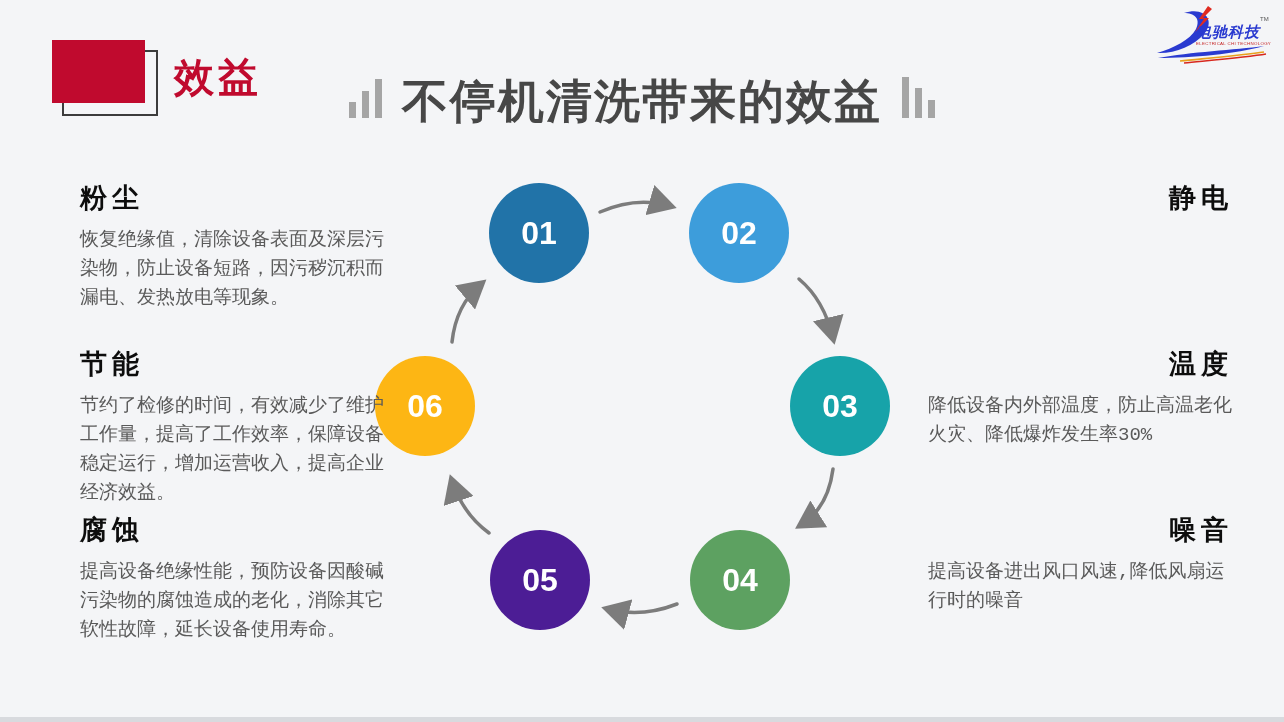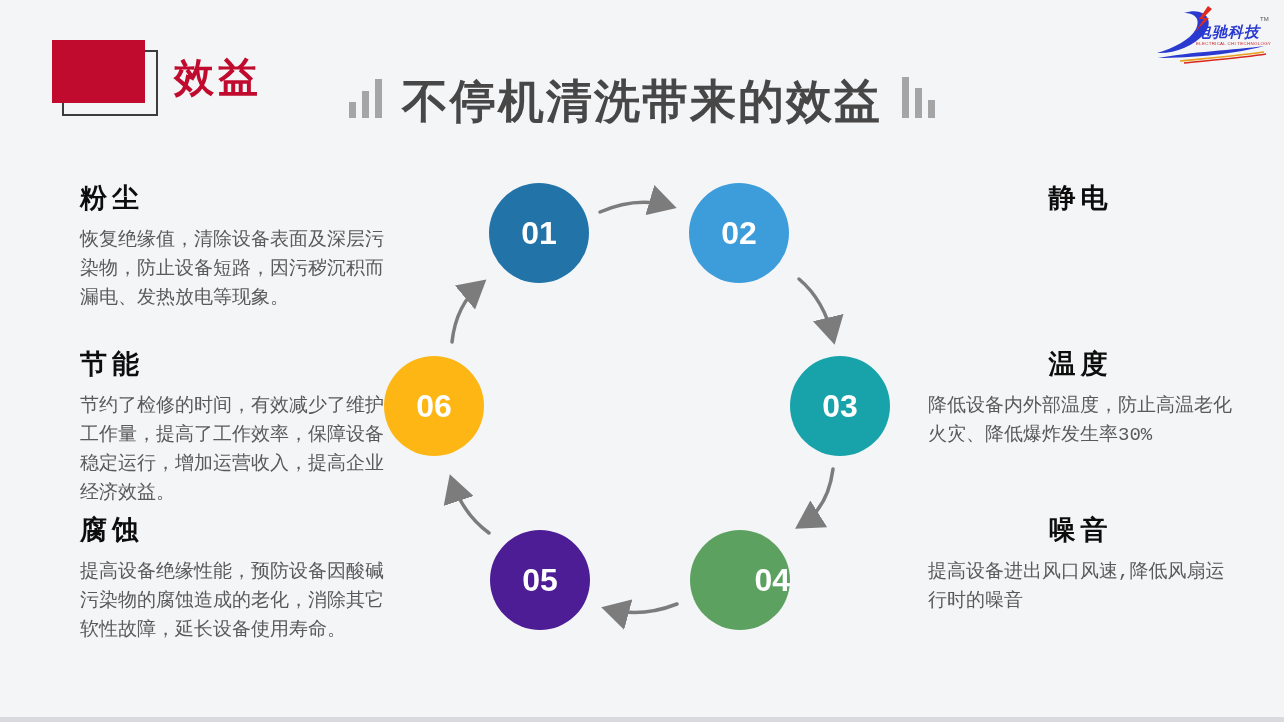--- a/index.html
+++ b/index.html
@@ -29,32 +29,32 @@
   .circle{
     position:absolute;width:100px;height:100px;border-radius:50%;
     display:flex;align-items:center;justify-content:center;
     color:#fff;font-weight:bold;font-size:32px;
   }
   .pos-0{left:489px;top:183px}
   .pos-1{left:689px;top:183px}
   .pos-2{left:790px;top:356px}
   .pos-3{left:690px;top:530px}
   .pos-4{left:490px;top:530px}
-  .pos-5{left:384px;top:356px}
+  .pos-5{left:375px;top:356px}
 
   .arrows{position:absolute;left:0;top:0;width:1284px;height:722px;pointer-events:none;}
 
   
   .benefit{position:absolute;}
   .benefit h3{margin:0 0 10px 0;font-size:27px;font-weight:bold;color:#0d0d0d;letter-spacing:5px;}
   .benefit p{margin:0;font-size:19px;line-height:29px;color:#5a5a5a;font-family:Liberation Mono, monospace;}
   .b-left{left:80px;width:312px;}
   .b-left h3{text-align:left;}
   .b-right{left:928px;width:305px;}
-  .b-right h3{text-align:center;}
+  .b-right h3{text-align:right;}
   .row-0{top:180px}.row-1{top:346px}.row-2{top:512px}
 
   
   .logo{position:absolute;right:12px;top:6px;width:122px;height:58px;}
 </style>
 </head>
 <body>
 
 <div class="slide">
 
@@ -94,21 +94,21 @@
 
   <div class="circle pos-0" style="background-color: rgb(33, 115, 168);">
     <span>01</span>
   </div>
   <div class="circle pos-1" style="background-color: rgb(61, 157, 219);">
     <span>02</span>
   </div>
   <div class="circle pos-2" style="background-color: rgb(23, 163, 169);">
     <span>03</span>
   </div>
-  <div class="circle pos-3" style="background-color: rgb(93, 161, 97); justify-content: flex-end;">
+  <div class="circle pos-3" style="background-color: rgb(93, 161, 97);">
     <span>04</span>
   </div>
   <div class="circle pos-4" style="background-color: #4c1d95;">
     <span>05</span>
   </div>
   <div class="circle pos-5" style="background-color: rgb(253, 182, 20);">
     <span>06</span>
   </div>
 
   <div class="benefit b-left row-0">

